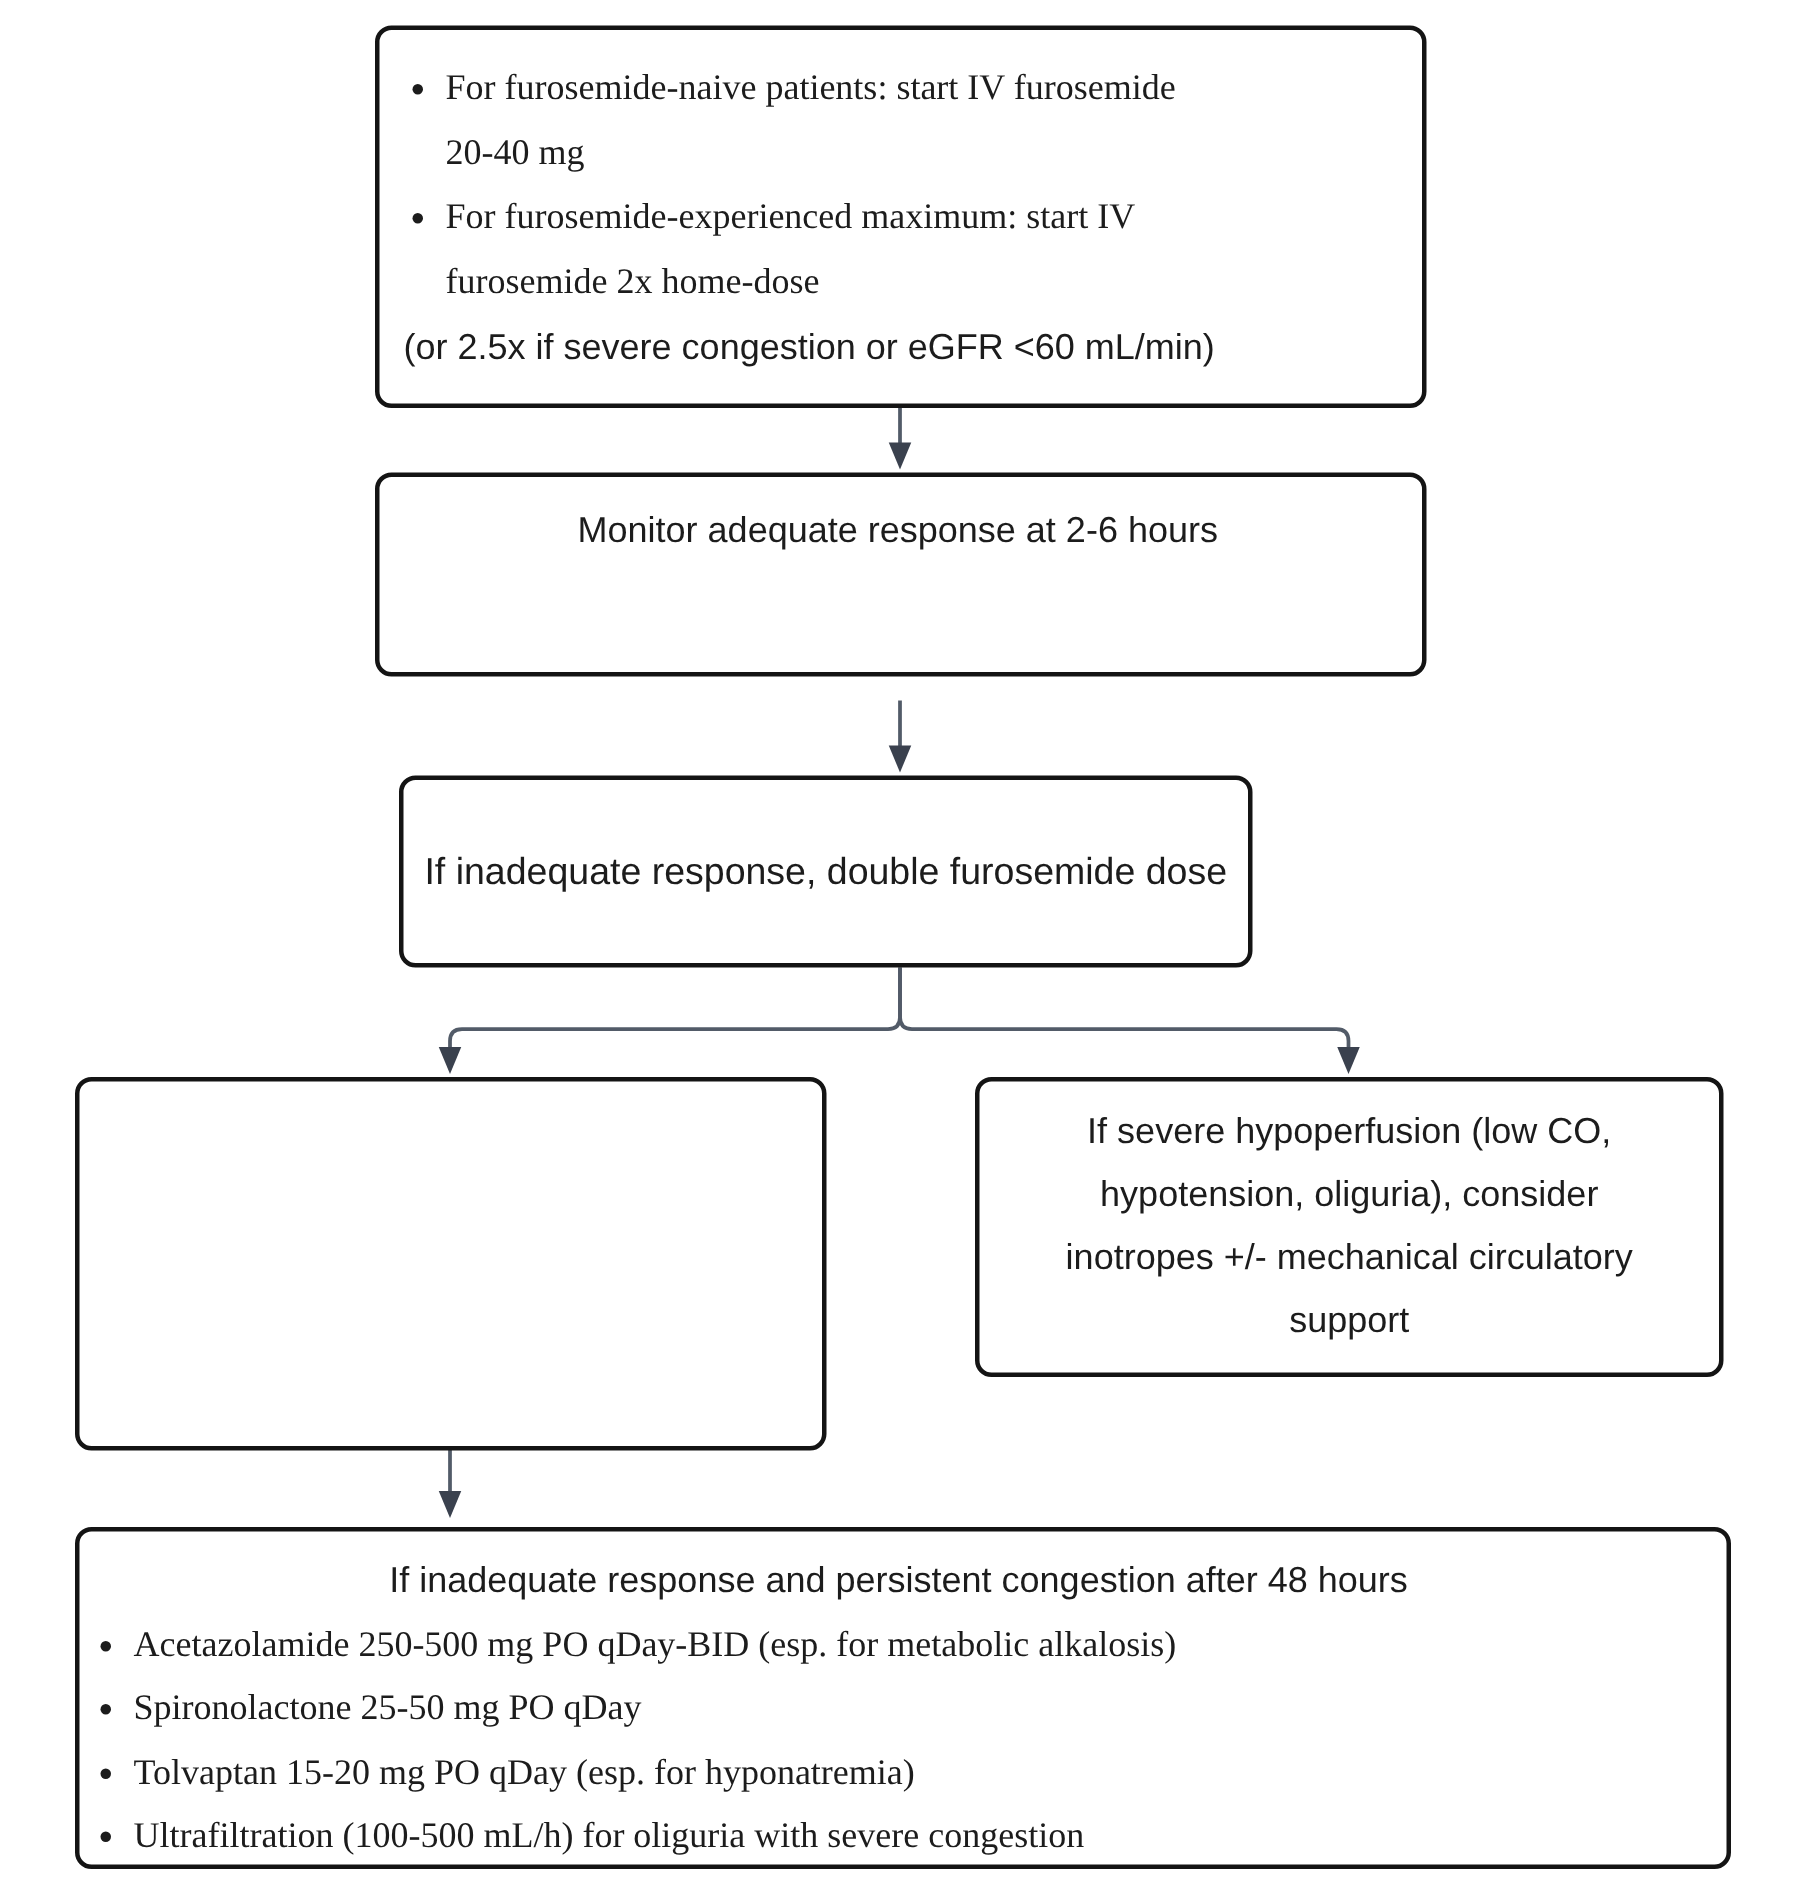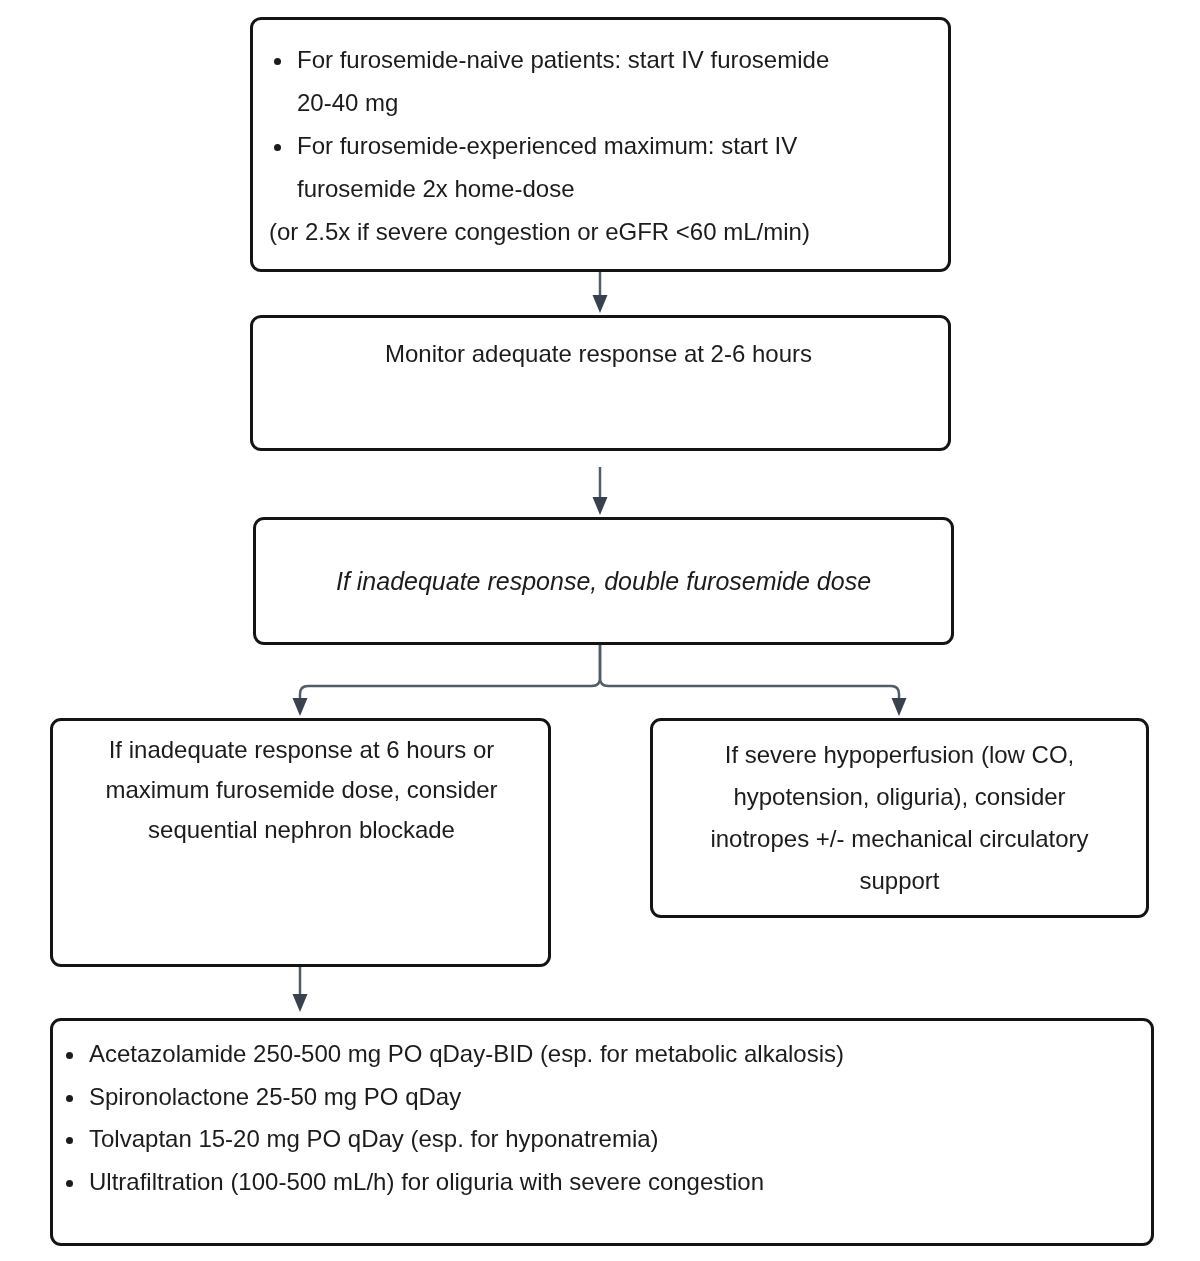--- a/index.html
+++ b/index.html
@@ -24,35 +24,36 @@
     box-sizing: border-box;
     font-size: 24px;
     line-height: 43px;
   }
   .center { text-align: center; }
   .preline { white-space: pre-line; }
   .node ul {
     margin: 0;
     padding-left: 26px;
     list-style: disc outside;
+    font-family: Liberation Serif, serif;
   }
   .node li { padding-left: 2px; }
   .geq {
     text-decoration: underline;
     text-decoration-thickness: 2px;
     text-underline-offset: 4px;
   }
   
   #box1 { left: 250px; top: 17px; width: 701px; height: 255px; padding: 18px 24px 0 16px; }
   #box1 .note { margin-left: 0; }
   
   #box2 { left: 250px; top: 315px; width: 701px; height: 136px; padding: 14px 20px 0 16px; }
   
-  #box3 { left: 253px; top: 517px; width: 701px; height: 128px;
-          display: flex; align-items: center; justify-content: center; font-size: 25px; font-style: italic; }
+  #box3 { left: 266px; top: 517px; width: 569px; height: 128px;
+          display: flex; align-items: center; justify-content: center; font-size: 25px; }
   
   #box4 { left: 50px; top: 718px; width: 501px; height: 249px; padding: 9px 10px 0 12px; line-height: 40px; }
   
   #box5 { left: 650px; top: 718px; width: 499px; height: 200px;
           display: flex; align-items: center; justify-content: center; line-height: 42px; }
   
   #box6 { left: 50px; top: 1018px; width: 1104px; height: 228px; padding: 12px 14px 0 8px; line-height: 42.5px; }
 </style>
 </head>
 <body>
@@ -97,32 +98,30 @@
 
 <div class="node" id="box2">
   <div class="center">Monitor adequate response at 2-6 hours</div>
 </div>
 
 <div class="node" id="box3">
   <div class="center">If inadequate response, double furosemide dose</div>
 </div>
 
 <div class="node" id="box4">
-  <div class="center preline">If inadequate response at 6 hours or
-maximum furosemide dose, consider
-sequential nephron blockade</div>
 </div>
 
 <div class="node" id="box5">
   <div class="center preline">If severe hypoperfusion (low CO,
 hypotension, oliguria), consider
 inotropes +/- mechanical circulatory
 support</div>
 </div>
 
 <div class="node" id="box6">
+  <div class="center">If inadequate response and persistent congestion after 48 hours</div>
   <ul>
     <li>Acetazolamide 250-500 mg PO qDay-BID (esp. for metabolic alkalosis)</li>
     <li>Spironolactone 25-50 mg PO qDay</li>
     <li>Tolvaptan 15-20 mg PO qDay (esp. for hyponatremia)</li>
     <li>Ultrafiltration (100-500 mL/h) for oliguria with severe congestion</li>
   </ul>
 </div>
 
 </body></html>

